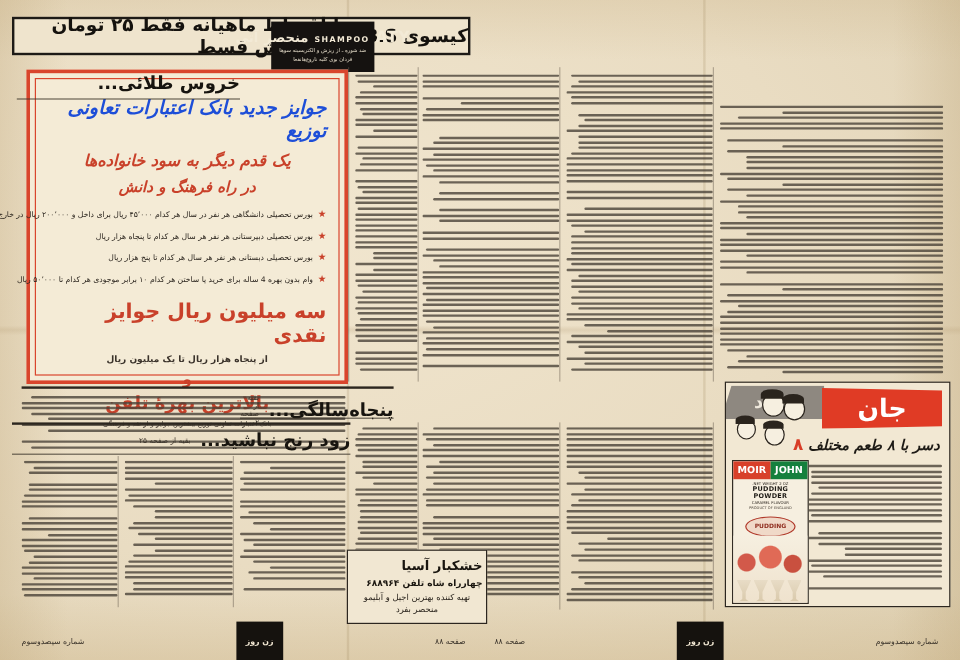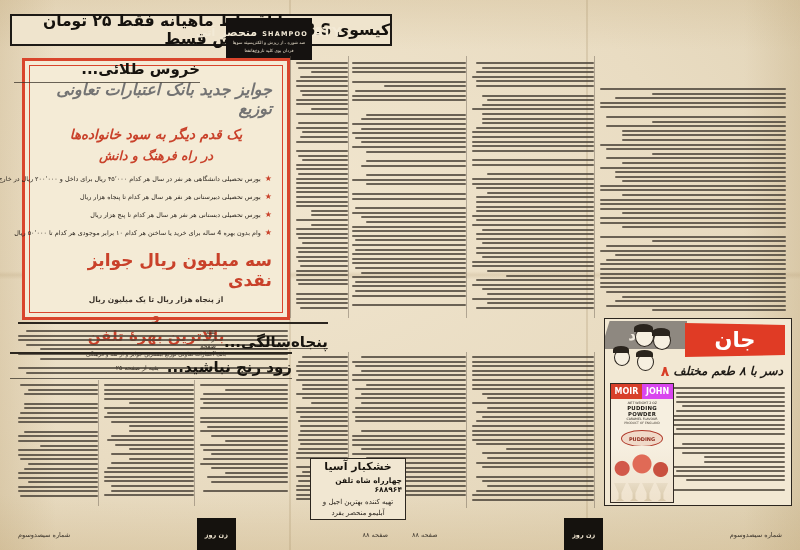--- a/index.html
+++ b/index.html
@@ -54,21 +54,21 @@
   #aty-ad .sh{font-size:6.5px;letter-spacing:1.2px;font-weight:bold;}
   #aty-ad .sub{font-size:4.4px;line-height:1.45;text-align:center;opacity:.92;}
 
   
   #bank-ad{
     position:absolute;left:22px;top:58px;width:268px;height:262px;
     background:#f4ebd6;border:3px solid #d9452c;padding:4px;box-sizing:border-box;
   }
   #bank-ad .inner{width:100%;height:100%;border:1px solid #d9452c;box-sizing:border-box;
     padding:10px 10px 6px;display:flex;flex-direction:column;align-items:center;}
-  #bank-ad .h1{color:#737373;font-size:16px;font-weight:bold;font-style:italic;margin-top:4px;}
+  #bank-ad .h1{color:#1d4ed8;font-size:16px;font-weight:bold;font-style:italic;margin-top:4px;}
   #bank-ad .h2{color:#c9412a;font-size:13.5px;font-weight:bold;font-style:italic;margin-top:8px;}
   #bank-ad .h3{color:#c9412a;font-size:12.5px;font-weight:bold;font-style:italic;margin-top:6px;}
   #bank-ad .bullets{margin-top:11px;width:100%;display:flex;flex-direction:column;gap:9px;}
   #bank-ad .bl{display:flex;align-items:center;gap:4px;font-size:6.4px;color:#2a241d;white-space:nowrap;}
   #bank-ad .star{color:#c9412a;font-size:8px;font-weight:bold;flex:0 0 auto;}
   #bank-ad .big1{color:#c9412a;font-size:17px;font-weight:bold;margin-top:13px;}
   #bank-ad .small1{color:#3a322a;font-size:7.5px;font-weight:bold;margin-top:5px;letter-spacing:1px;}
   #bank-ad .plus{color:#c9412a;font-size:12px;font-weight:bold;margin-top:5px;}
   #bank-ad .big2{color:#c9412a;font-size:15px;font-weight:bold;margin-top:4px;}
   #bank-ad .small2{color:#3a322a;font-size:5.6px;margin-top:6px;}
@@ -90,21 +90,21 @@
     clip-path:polygon(10% 0,100% 0,100% 100%,0 100%);display:flex;align-items:center;justify-content:center;}
   #moir-grey .t{color:#efe9dd;font-size:15px;font-weight:bold;letter-spacing:1px;}
   #moir-sub{position:absolute;right:8px;top:44px;width:176px;display:flex;align-items:center;gap:4px;
     justify-content:flex-start;}
   #moir-sub .n{color:#d83d26;font-size:14px;font-weight:bold;}
   #moir-sub .fa{font-size:12px;font-weight:bold;color:#1d1a15;font-style:italic;}
   #moir-body{position:absolute;right:6px;top:68px;width:112px;}
   #moir-pack{position:absolute;left:5px;top:64px;width:62px;height:118px;border:1px solid #332c24;
     background:#f6efe0;overflow:hidden;}
   #mp-top{height:15px;display:flex;}
-  #mp-top .a{flex:1;background:#d946ef;color:#fff;font-size:8px;font-weight:bold;display:flex;align-items:center;justify-content:center;}
+  #mp-top .a{flex:1;background:#15803d;color:#fff;font-size:8px;font-weight:bold;display:flex;align-items:center;justify-content:center;}
   #mp-top .b{flex:1;background:#d8402a;color:#fff;font-size:8px;font-weight:bold;display:flex;align-items:center;justify-content:center;}
   #mp-txt{padding:2px 2px;text-align:center;}
   #mp-txt .x1{font-size:3.2px;color:#2a241d;}
   #mp-txt .x2{font-size:5.4px;font-weight:bold;color:#1d1a15;letter-spacing:.2px;}
   #mp-txt .x3{font-size:3px;color:#4a4238;}
   #mp-oval{margin:3px auto 0;width:40px;height:15px;border-radius:50%;background:#f0d9c8;border:1px solid #b0392a;
     display:flex;align-items:center;justify-content:center;font-size:5px;font-weight:bold;color:#8e2a1c;}
   #mp-pic{position:absolute;left:0;right:0;bottom:0;height:56px;
     background:
       radial-gradient(circle at 18% 40%, #d2594a 0 7px, transparent 8px),
@@ -113,23 +113,23 @@
       linear-gradient(180deg,#f6efe0 0%,#efe2cd 100%);}
   .glass{position:absolute;bottom:1px;width:12px;height:18px;
     background:linear-gradient(180deg,#e8dcc6 0%,#d9c9ab 100%);
     clip-path:polygon(0 0,100% 0,62% 55%,62% 88%,85% 100%,15% 100%,38% 88%,38% 55%);
     border:0;}
   #moir-family{position:absolute;left:4px;top:2px;width:66px;height:60px;}
   .face{position:absolute;border:1.3px solid #2a241d;border-radius:50%;background:#f6efe0;}
   .hair{position:absolute;background:#2a241d;border-radius:50% 50% 0 0;}
 
   
-  #khoshkbar{position:absolute;right:394px;bottom:30px;width:96px;height:62px;
+  #khoshkbar{position:absolute;right:394px;bottom:30px;width:117px;height:62px;
     border:1px solid #2c261f;background:#f1e7d2;box-sizing:border-box;
-    display:flex;flex-direction:column;align-items:center;justify-content:center;gap:3px;padding:3px;}
+    display:flex;flex-direction:column;align-items:flex-start;justify-content:center;gap:3px;padding:3px;}
   #khoshkbar .t1{font-size:11px;font-weight:bold;color:#19150f;}
   #khoshkbar .t2{font-size:7.5px;font-weight:bold;color:#19150f;}
   #khoshkbar .t3{font-size:7px;color:#2a241d;text-align:center;line-height:1.45;}
 
   
   .footer{position:absolute;bottom:6px;height:18px;display:flex;align-items:center;}
   .footer .pg{font-size:6.5px;color:#3a332a;}
   .footer .iss{font-size:6.5px;color:#3a332a;}
   .badge{background:#15120e;color:#f2e8d3;font-size:6.5px;font-weight:bold;
     padding:13px 8px;letter-spacing:1px;}

